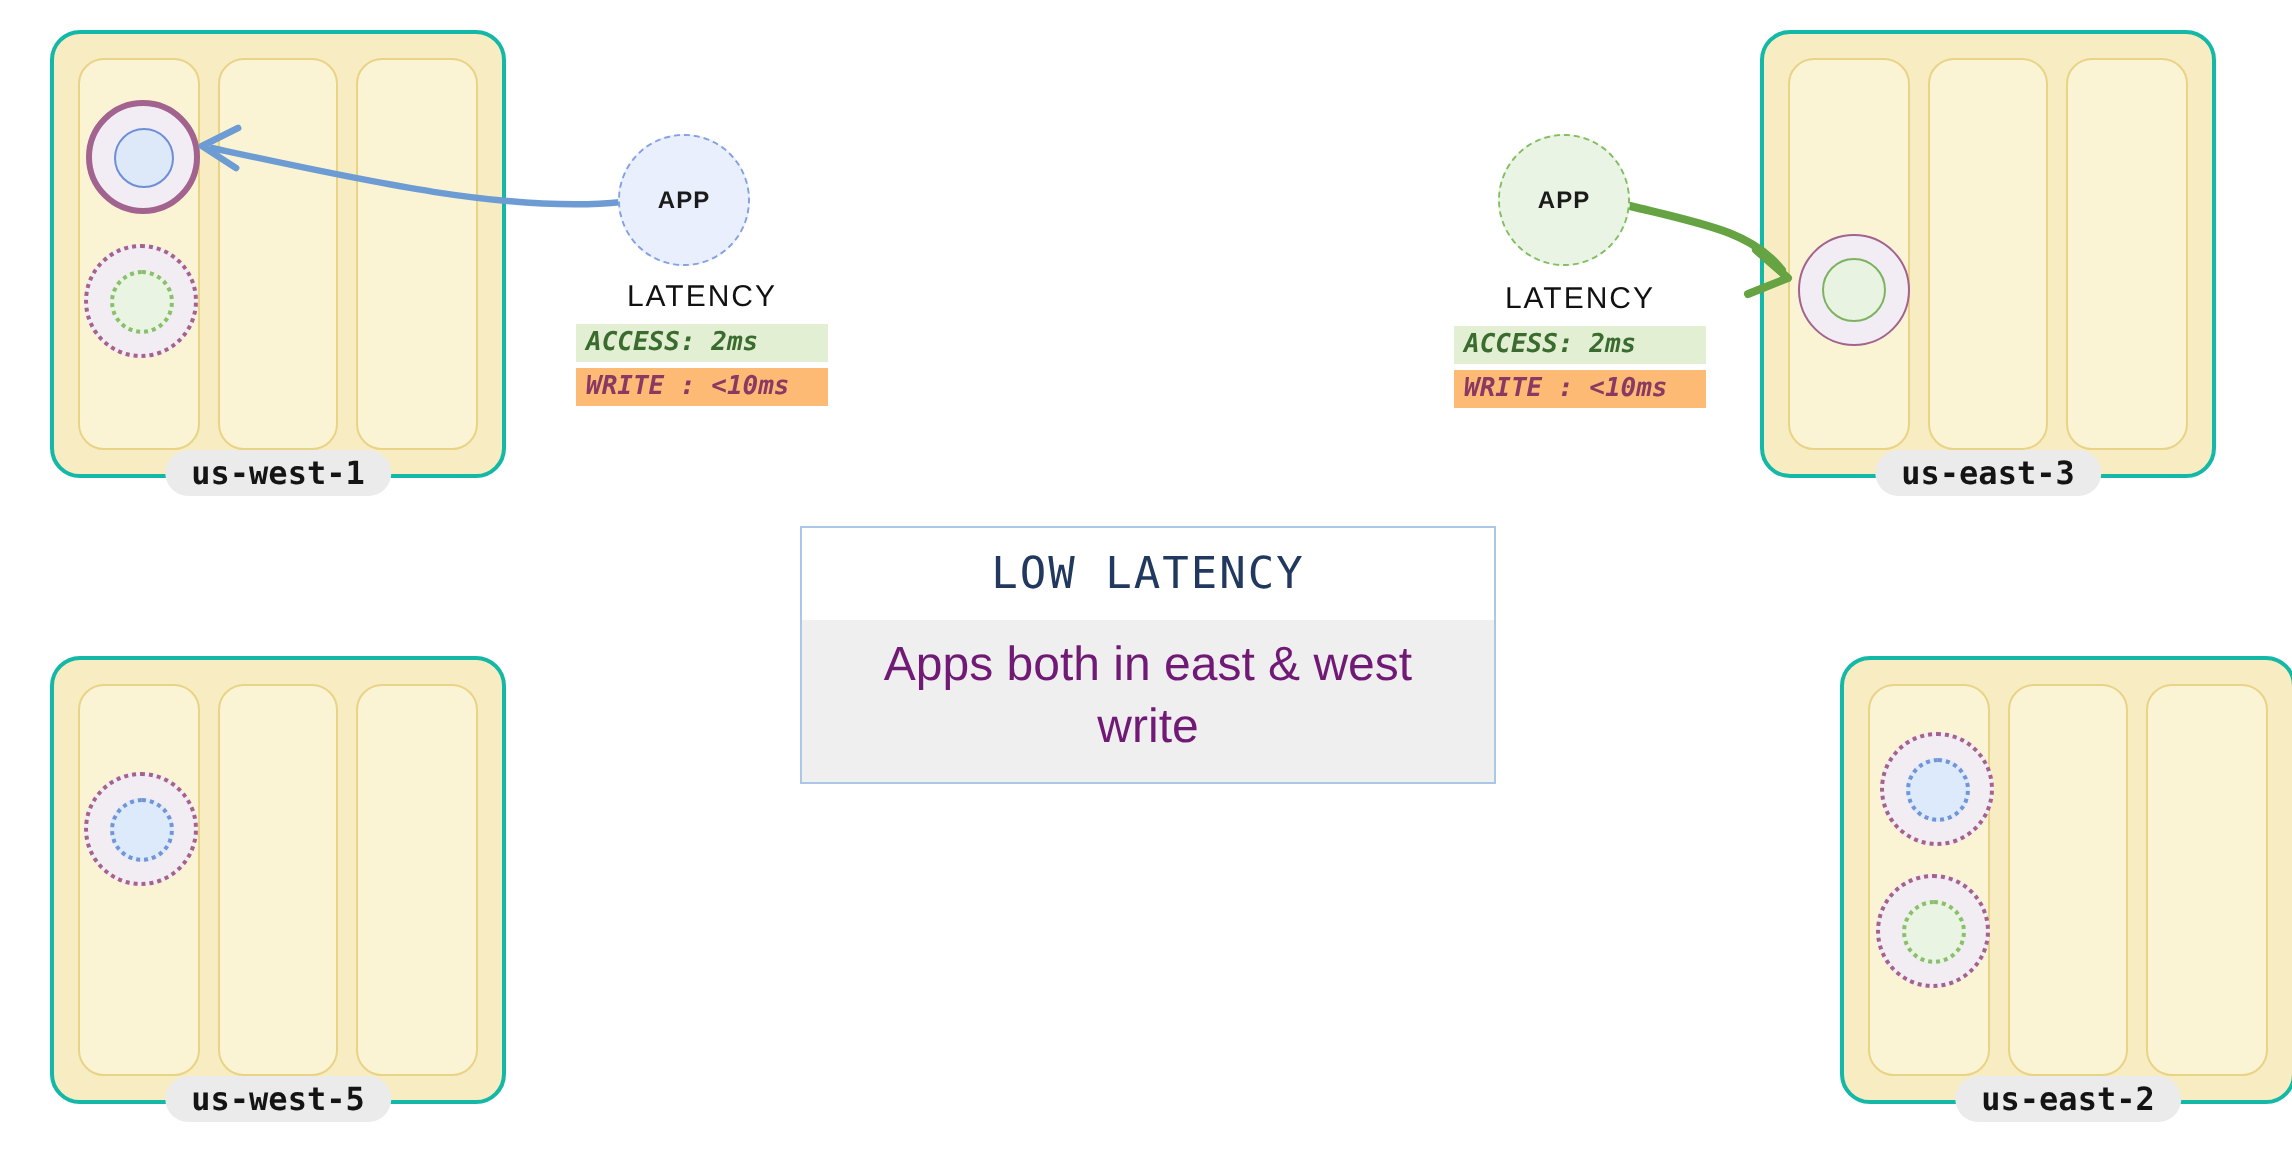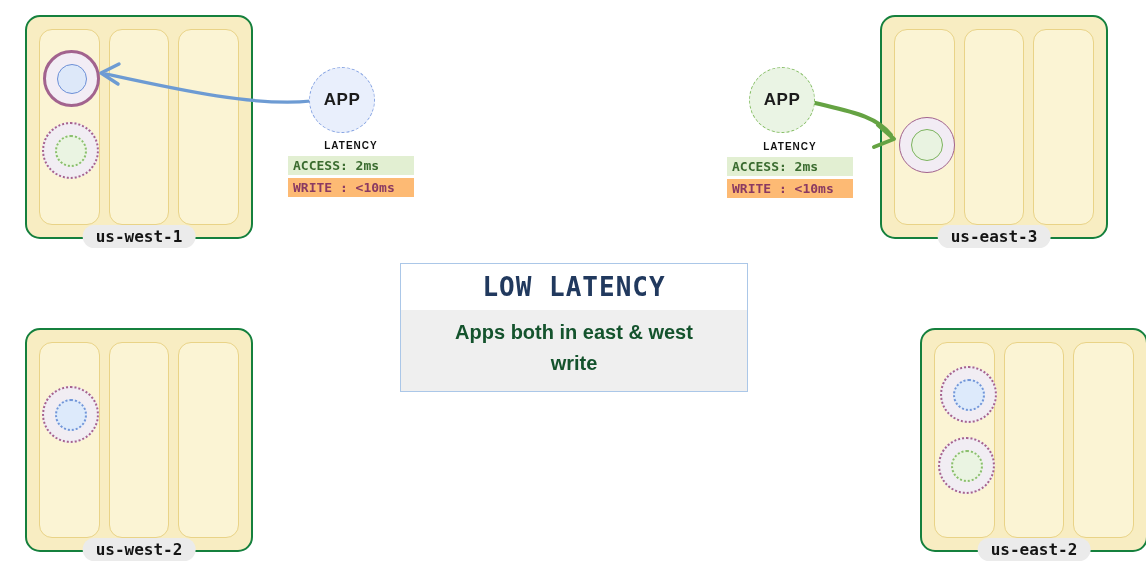--- a/index.html
+++ b/index.html
@@ -1,21 +1,21 @@
 <!DOCTYPE html>
 <html><head>
 <meta charset="utf-8">
 <style>
   html,body{margin:0;padding:0;background:#ffffff;}
   #canvas{position:relative;width:1146px;height:588px;background:#ffffff;overflow:hidden;
           font-family:"Liberation Sans", sans-serif;}
 
   
   .region{position:absolute;width:228px;height:224px;background:#f8edc2;
-          border:2px solid #15803d;border-radius:15px;box-sizing:border-box;
+          border:2px solid #14b8a6;border-radius:15px;box-sizing:border-box;
           display:flex;gap:9px;padding:12px;}
   .zone{flex:1;background:#fbf4d4;border:1.5px solid #e9d387;border-radius:13px;}
   .region-label{position:absolute;left:50%;bottom:-11px;transform:translateX(-50%);
           background:#ebebeb;border-radius:12px;padding:1px 13px;white-space:nowrap;
           font-family:"DejaVu Sans Mono", monospace;font-weight:bold;font-size:16px;
           color:#141414;line-height:21px;}
 
   
   .node{position:absolute;border-radius:50%;box-sizing:border-box;
         display:flex;align-items:center;justify-content:center;}
@@ -23,43 +23,43 @@
   .outer-thin{width:56px;height:56px;border:1.8px solid #a2638e;background:#f2ecf4;}
   .outer-dotted{width:57px;height:57px;border:2.5px dotted #a6628f;background:#f1edf3;}
   .inner-blue-solid{width:30px;height:30px;border:1.6px solid #6c8fd6;background:#dde8f9;}
   .inner-green-solid{width:32px;height:32px;border:1.8px solid #7db35f;background:#e9f3e1;}
   .inner-blue-dotted{width:32px;height:32px;border:2px dotted #7195d8;background:#ddeafb;}
   .inner-green-dotted{width:32px;height:32px;border:2px dotted #8abf6d;background:#eaf4e2;}
 
   
   .app{position:absolute;width:66px;height:66px;border-radius:50%;box-sizing:border-box;
        display:flex;align-items:center;justify-content:center;
-       font-size:17px;font-weight:bold;letter-spacing:.5px;color:#1b1b1b;}
+       font-size:12px;font-weight:bold;letter-spacing:.5px;color:#1b1b1b;}
   .app-west{left:309px;top:67px;background:#e9effc;border:1.7px dashed #84a2e2;}
   .app-east{left:749px;top:67px;background:#eaf4e4;border:1.7px dashed #84bd63;}
 
   
   .latency{position:absolute;width:126px;}
   .latency-west{left:288px;top:140px;}
   .latency-east{left:727px;top:141px;}
-  .latency-heading{text-align:center;font-size:10px;font-weight:bold;letter-spacing:1px;
+  .latency-heading{text-align:center;font-size:15px;font-weight:normal;letter-spacing:1px;
        color:#111;margin-bottom:5px;}
   .lat-row{font-family:"DejaVu Sans Mono", monospace;font-weight:bold;font-size:13px;
-       line-height:17px;padding:1px 5px;margin-top:3px;white-space:nowrap;}
+       line-height:17px;padding:1px 5px;margin-top:3px;white-space:nowrap;font-style:italic;}
   .lat-access{background:#e2efd2;color:#3a6b2f;}
   .lat-write{background:#fdba74;color:#8a3a62;}
 
   
   .info-box{position:absolute;left:400px;top:263px;width:348px;
        border:1.6px solid #abc7e8;box-sizing:border-box;background:#efefef;}
   .info-header{height:46px;background:#ffffff;display:flex;align-items:center;justify-content:center;}
-  .info-title{font-family:"DejaVu Sans Mono", monospace;font-weight:bold;font-size:26px;
+  .info-title{font-family:"DejaVu Sans Mono", monospace;font-weight:normal;font-size:22px;
        letter-spacing:1px;color:#21395e;white-space:nowrap;}
   .info-body{padding:7px 6px 12px 6px;text-align:center;}
-  .info-line{font-size:20px;line-height:31px;color:#14532d;font-weight:bold;}
+  .info-line{font-size:24px;line-height:31px;color:#701a75;}
 
   
   #arrow-layer{position:absolute;left:0;top:0;pointer-events:none;}
 </style>
 </head>
 <body>
 
 <div id="canvas">
 
   <div class="region" style="left:25px;top:15px;">
@@ -85,21 +85,21 @@
     <div class="region-label">us-east-3</div>
   </div>
 
   <div class="region" style="left:25px;top:328px;">
     <div class="zone"></div>
     <div class="zone"></div>
     <div class="zone"></div>
     <div class="node outer-dotted" style="left:15px;top:56px;">
       <div class="node inner-blue-dotted" style="position:static;"></div>
     </div>
-    <div class="region-label">us-west-2</div>
+    <div class="region-label">us-west-5</div>
   </div>
 
   <div class="region" style="left:920px;top:328px;">
     <div class="zone"></div>
     <div class="zone"></div>
     <div class="zone"></div>
     <div class="node outer-dotted" style="left:18px;top:36px;">
       <div class="node inner-blue-dotted" style="position:static;"></div>
     </div>
     <div class="node outer-dotted" style="left:16px;top:107px;">

